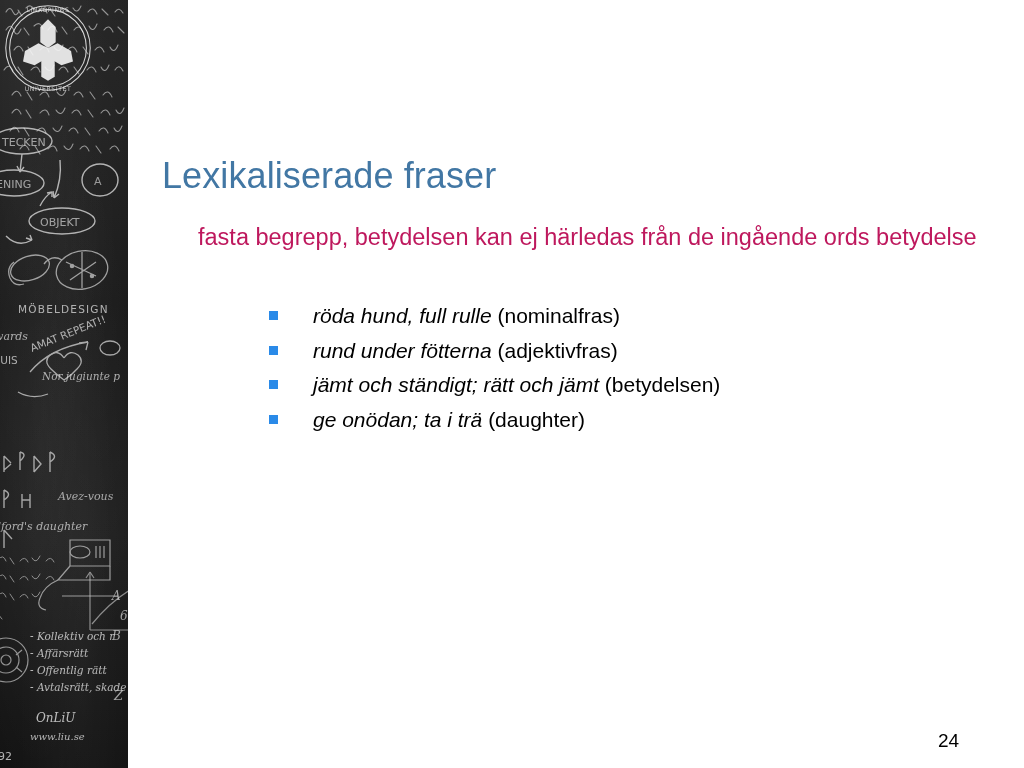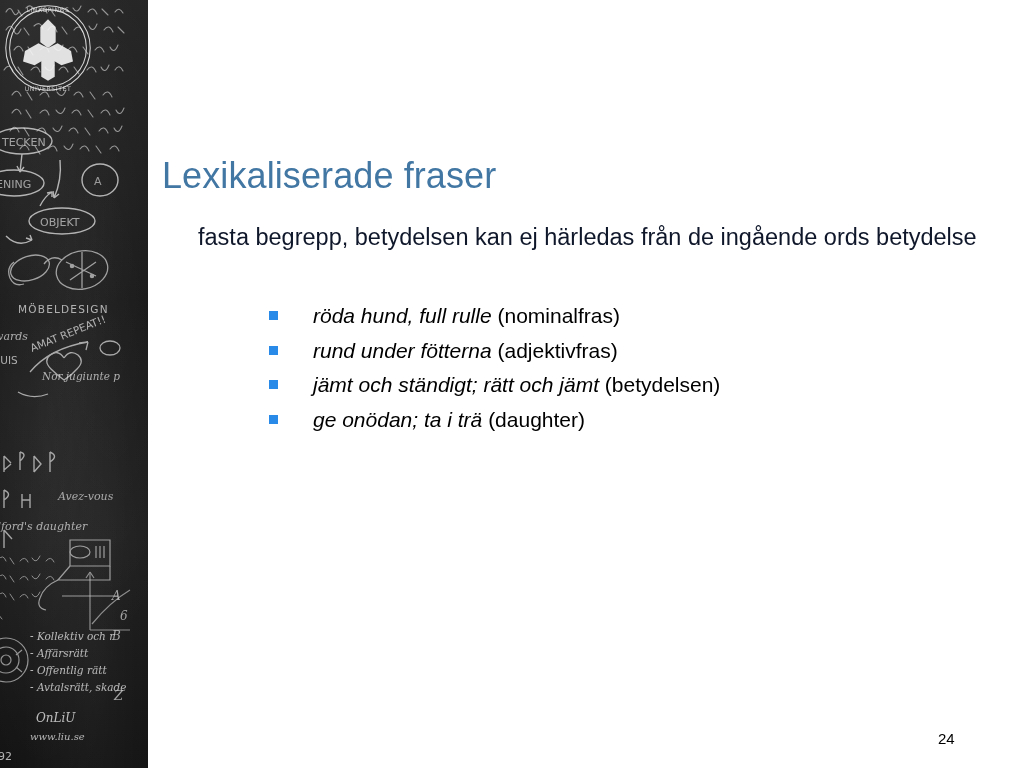--- a/index.html
+++ b/index.html
@@ -16,21 +16,21 @@
     height: 768px;
     background: #ffffff;
     overflow: hidden;
   }
 
   
   #chalk-strip {
     position: absolute;
     left: 0;
     top: 0;
-    width: 148px;
+    width: 128px;
     height: 768px;
     background: #1a1a1a;
     overflow: hidden;
   }
   #chalk-strip .noise {
     position: absolute;
     left: 0; top: 0; right: 0; bottom: 0;
     background:
       radial-gradient(ellipse at 20% 8%, rgba(255,255,255,0.055), transparent 55%),
       radial-gradient(ellipse at 75% 32%, rgba(255,255,255,0.045), transparent 55%),
@@ -69,21 +69,21 @@
   }
 
   
   #intro-text {
     position: absolute;
     left: 198px;
     top: 198px;
     width: 746px;
     font-size: 23.5px;
     line-height: 31px;
-    color: #0f172a;
+    color: #be185d;
     text-indent: -34px;
     padding-left: 34px;
   }
 
   
   #phrase-list {
     position: absolute;
     left: 268px;
     top: 302px;
     width: 700px;
@@ -112,21 +112,21 @@
   }
   #phrase-list li .phrase-type {
     font-style: normal;
   }
 
   
   #page-number {
     position: absolute;
     left: 938px;
     top: 730px;
-    font-size: 15px;
+    font-size: 19px;
     color: #000000;
   }
 </style>
 </head>
 <body>
 
 <div id="slide">
 
   <div id="chalk-strip">
     <div class="noise"></div>

